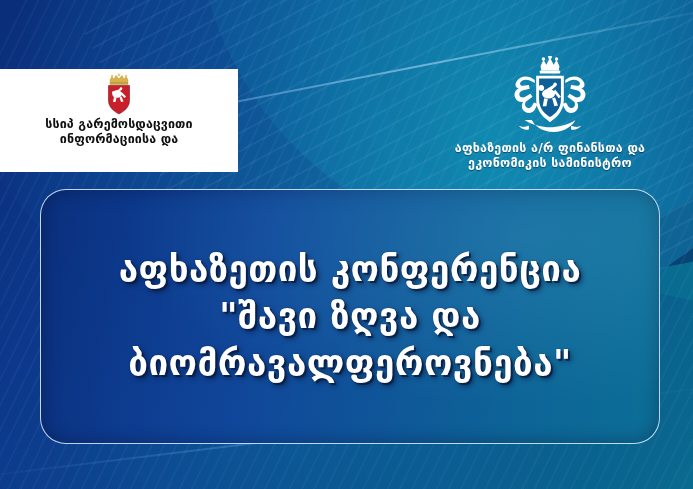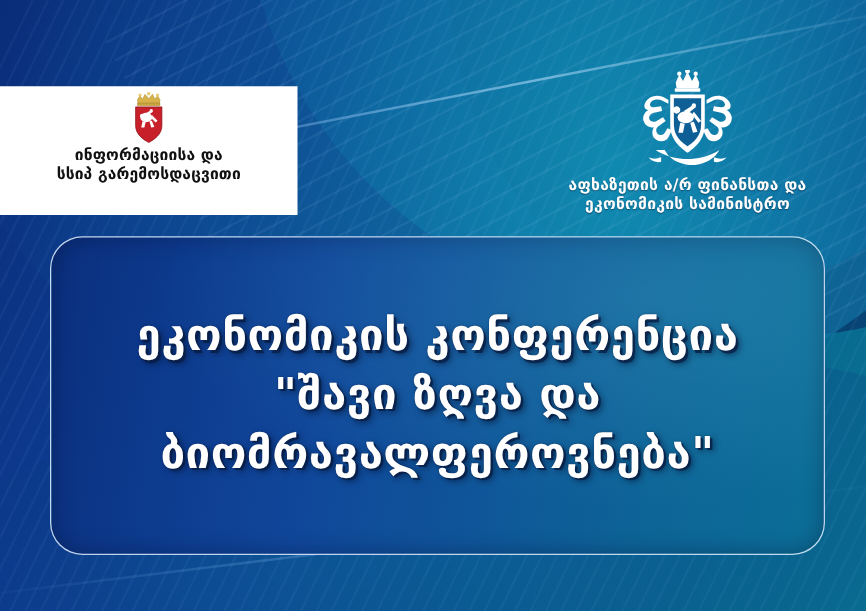--- a/index.html
+++ b/index.html
@@ -152,22 +152,22 @@
           <path d="M24 36 L34 30 L36 33 L27 40 Z"></path>
           <circle cx="34" cy="31" r="2.6"></circle>
           <path d="M20 48 L18 58 L23 58 L25 49 Z"></path>
           <path d="M31 48 L34 58 L39 57 L35 47 Z"></path>
           <path d="M35 38 L44 47 L41 50 L33 42 Z"></path>
           <circle cx="19" cy="39" r="3"></circle>
         </g>
       </g>
     </svg>
     <div class="logo-text">
+      <div>სსიპ გარემოსდაცვითი</div>
       <div>ინფორმაციისა და</div>
-      <div>სსიპ გარემოსდაცვითი</div>
     </div>
   </div>
 
   <div class="emblem-wrap">
     <svg class="crest-lg" viewBox="0 0 150 110">
       <g fill="#ffffff">
 
         <path d="M62 14 L66 5 L70 12 L75 2 L80 12 L84 5 L88 14 L87 20 L63 20 Z"></path>
         <circle cx="66" cy="4" r="2.4"></circle>
         <circle cx="75" cy="1.5" r="2.6"></circle>
@@ -206,19 +206,19 @@
     </svg>
     <div class="ministry-text">
       <div>აფხაზეთის ა/რ ფინანსთა და</div>
       <div>ეკონომიკის სამინისტრო</div>
     </div>
   </div>
 
   <div class="title-card">
     <div class="title-inner-glow"></div>
     <div class="title-text">
-      <div>ეკონომიკის კონფერენცია</div>
+      <div>აფხაზეთის კონფერენცია</div>
       <div>"შავი ზღვა და</div>
       <div>ბიომრავალფეროვნება"</div>
     </div>
   </div>
 
 </div>
 
 </body></html>

